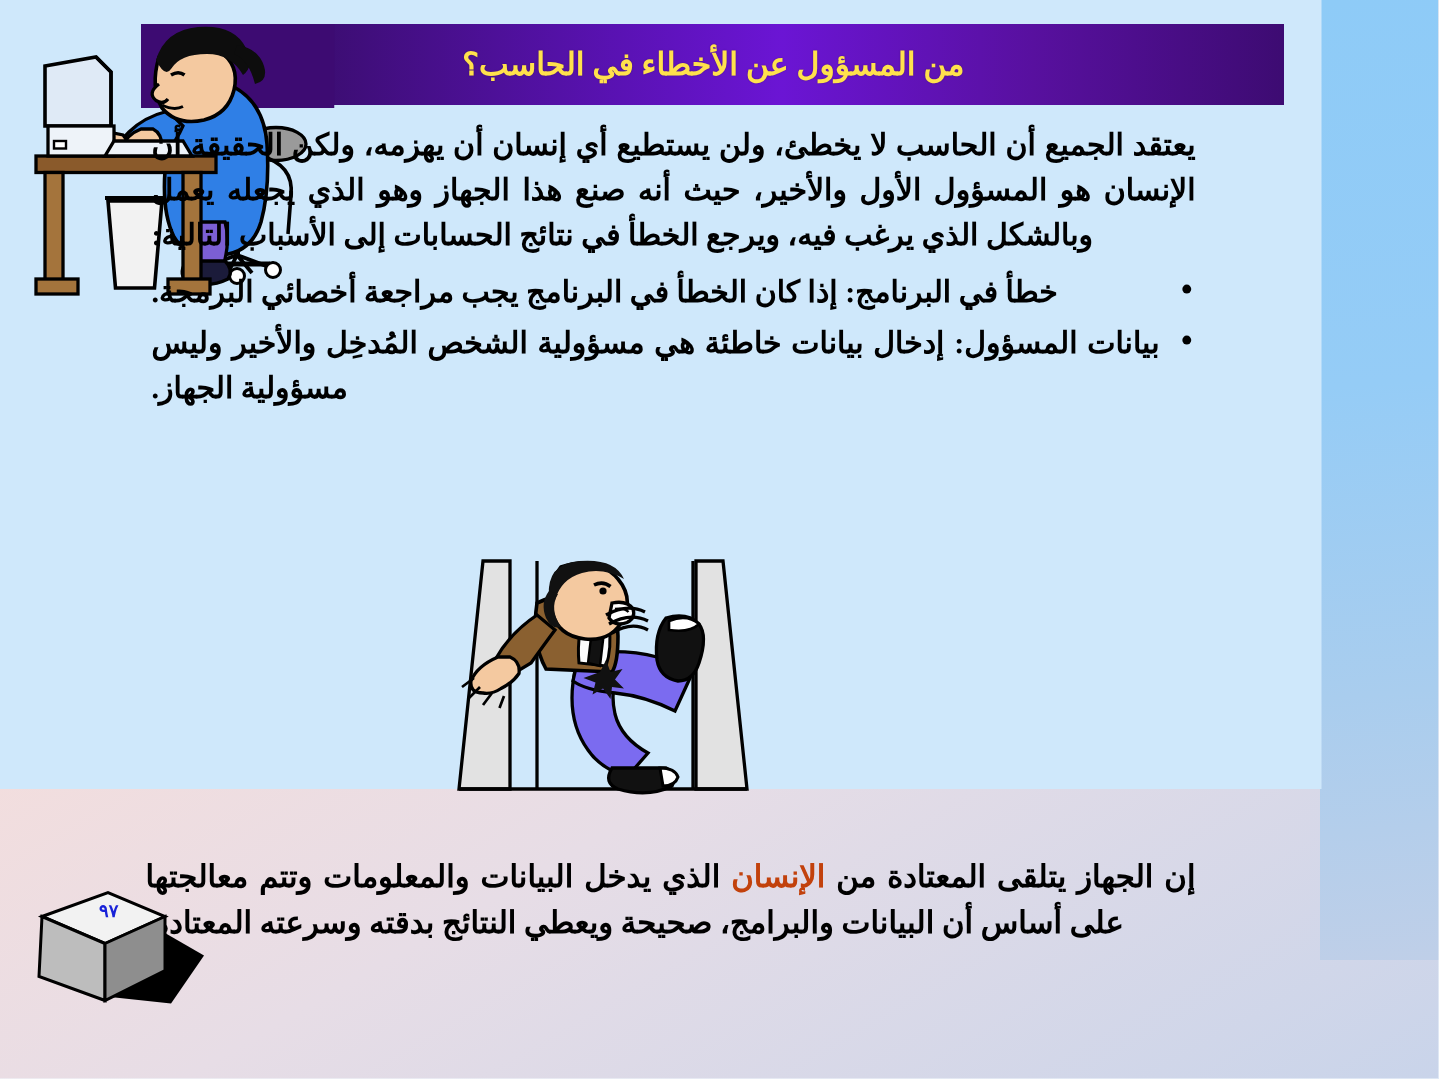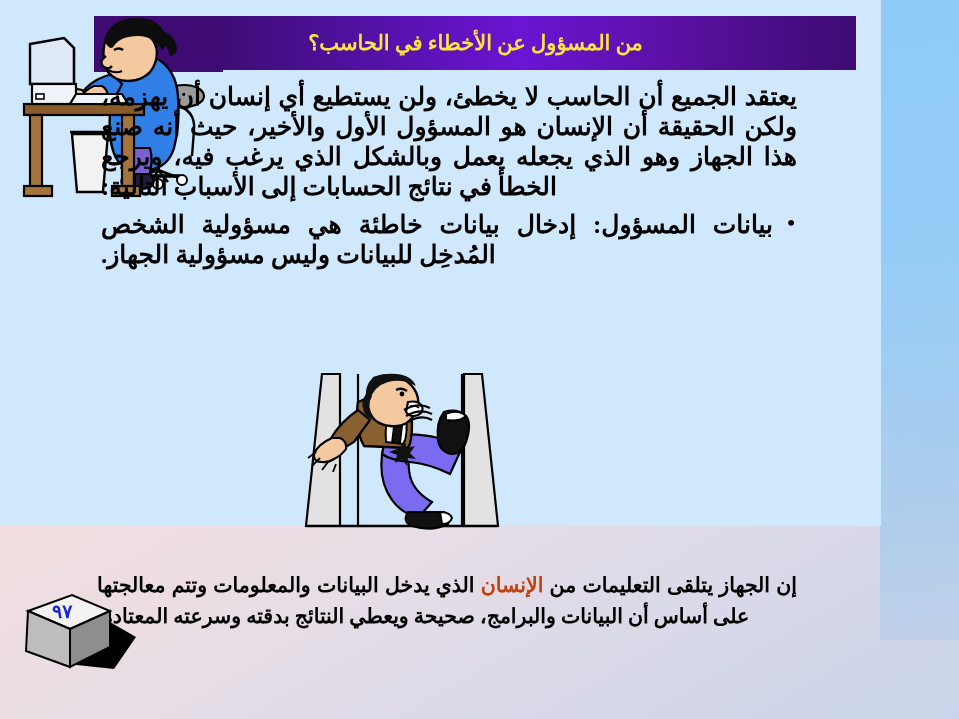--- a/index.html
+++ b/index.html
@@ -95,21 +95,21 @@
   }
 
   
   .body-block {
     position: absolute;
     right: 84px;
     top: 82px;
     width: 696px;
     direction: rtl;
     color: #000000;
-    font-size: 25px;
+    font-size: 20px;
     line-height: 30px;
     font-weight: bold;
     font-family: "Liberation Serif", "DejaVu Serif", serif;
   }
   .intro-para {
     margin: 0;
     text-align: justify;
     text-align-last: left;
   }
 
@@ -155,24 +155,24 @@
   
   .slide-num-wrap {
     position: absolute;
     left: 22px;
     bottom: 42px;
     width: 120px;
     height: 90px;
   }
   .slide-num-digits {
     position: absolute;
-    left: 30px;
+    left: 44px;
     top: 13px;
     color: #1822d8;
-    font-size: 19px;
+    font-size: 12px;
     font-weight: bold;
     direction: rtl;
     z-index: 4;
     font-family: "Liberation Serif", "DejaVu Serif", serif;
   }
 
   
   .clip-desk {
     position: absolute;
     left: 8px;
@@ -263,21 +263,24 @@
         <path d="M64 126 l36 0 l-5 58 l-26 0 z" fill="#f2f2f2" stroke="#000" stroke-width="2.4"></path>
         <path d="M62 124 l40 0" stroke="#000" stroke-width="2.6" fill="none"></path>
       </svg>
     </div>
 
     <div class="body-block">
       <p class="intro-para">يعتقد الجميع أن الحاسب لا يخطئ، ولن يستطيع أي إنسان أن يهزمه، ولكن الحقيقة أن الإنسان هو المسؤول الأول والأخير، حيث أنه صنع هذا الجهاز وهو الذي يجعله يعمل وبالشكل الذي يرغب فيه، ويرجع الخطأ في نتائج الحسابات إلى الأسباب التالية:</p>
 
       <ul class="bullet-list">
         <li class="bullet-item">
-          <span class="bullet-lead">بيانات المسؤول:</span><span> إدخال بيانات خاطئة هي مسؤولية الشخص المُدخِل للبيانات وليس مسؤولية الجهاز.</span>
+          <span class="bullet-lead">خطأ في البرنامج:</span><span> إذا كان الخطأ في البرنامج يجب مراجعة أخصائي البرمجة.</span>
+        </li>
+        <li class="bullet-item">
+          <span class="bullet-lead">بيانات المسؤول:</span><span> إدخال بيانات خاطئة هي مسؤولية الشخص المُدخِل والأخير وليس مسؤولية الجهاز.</span>
         </li>
       </ul>
     </div>
 
     <div class="clip-kick">
       <svg viewBox="0 0 222 178" width="222" height="178" xmlns="http://www.w3.org/2000/svg">
 
         <path d="M30 2 l18 0 l0 152 l-34 0 z" fill="#e2e2e2" stroke="#000" stroke-width="2.2"></path>
 
         <path d="M172 2 l18 0 l16 152 l-34 0 z" fill="#e2e2e2" stroke="#000" stroke-width="2.2"></path>
@@ -319,21 +322,21 @@
 
         <path d="M112 38 q14 -8 26 -2" stroke="#000" stroke-width="2.2" fill="none"></path>
         <path d="M114 44 q14 -8 26 -2" stroke="#000" stroke-width="2.2" fill="none"></path>
         <path d="M116 50 q13 -8 24 -2" stroke="#000" stroke-width="2.2" fill="none"></path>
 
         <path d="M108 76 l4 -8 l3 8 l8 -2 l-5 7 l6 6 l-8 -1 l-1 8 l-5 -7 l-7 4 l2 -8 l-8 -3 z" fill="#111"></path>
       </svg>
     </div>
 
     <div class="closing-block">
-      <span>إن الجهاز يتلقى التعليمات من </span><span class="hl-red">الإنسان</span><span> الذي يدخل البيانات والمعلومات وتتم معالجتها على أساس أن البيانات  والبرامج، صحيحة ويعطي النتائج بدقته وسرعته المعتادة.</span>
+      <span>إن الجهاز يتلقى المعتادة من </span><span class="hl-red">الإنسان</span><span> الذي يدخل البيانات والمعلومات وتتم معالجتها على أساس أن البيانات  والبرامج، صحيحة ويعطي النتائج بدقته وسرعته المعتادة.</span>
     </div>
   </div>
 
   <div class="slide-num-wrap">
     <svg viewBox="0 0 120 90" width="120" height="90" xmlns="http://www.w3.org/2000/svg">
 
       <path d="M62 20 l52 30 l-22 32 l-56 -6 z" fill="#000000"></path>
 
       <path d="M6 24 l44 -16 l38 16 l-40 18 z" fill="#f2f2f2" stroke="#000" stroke-width="2"></path>
 

